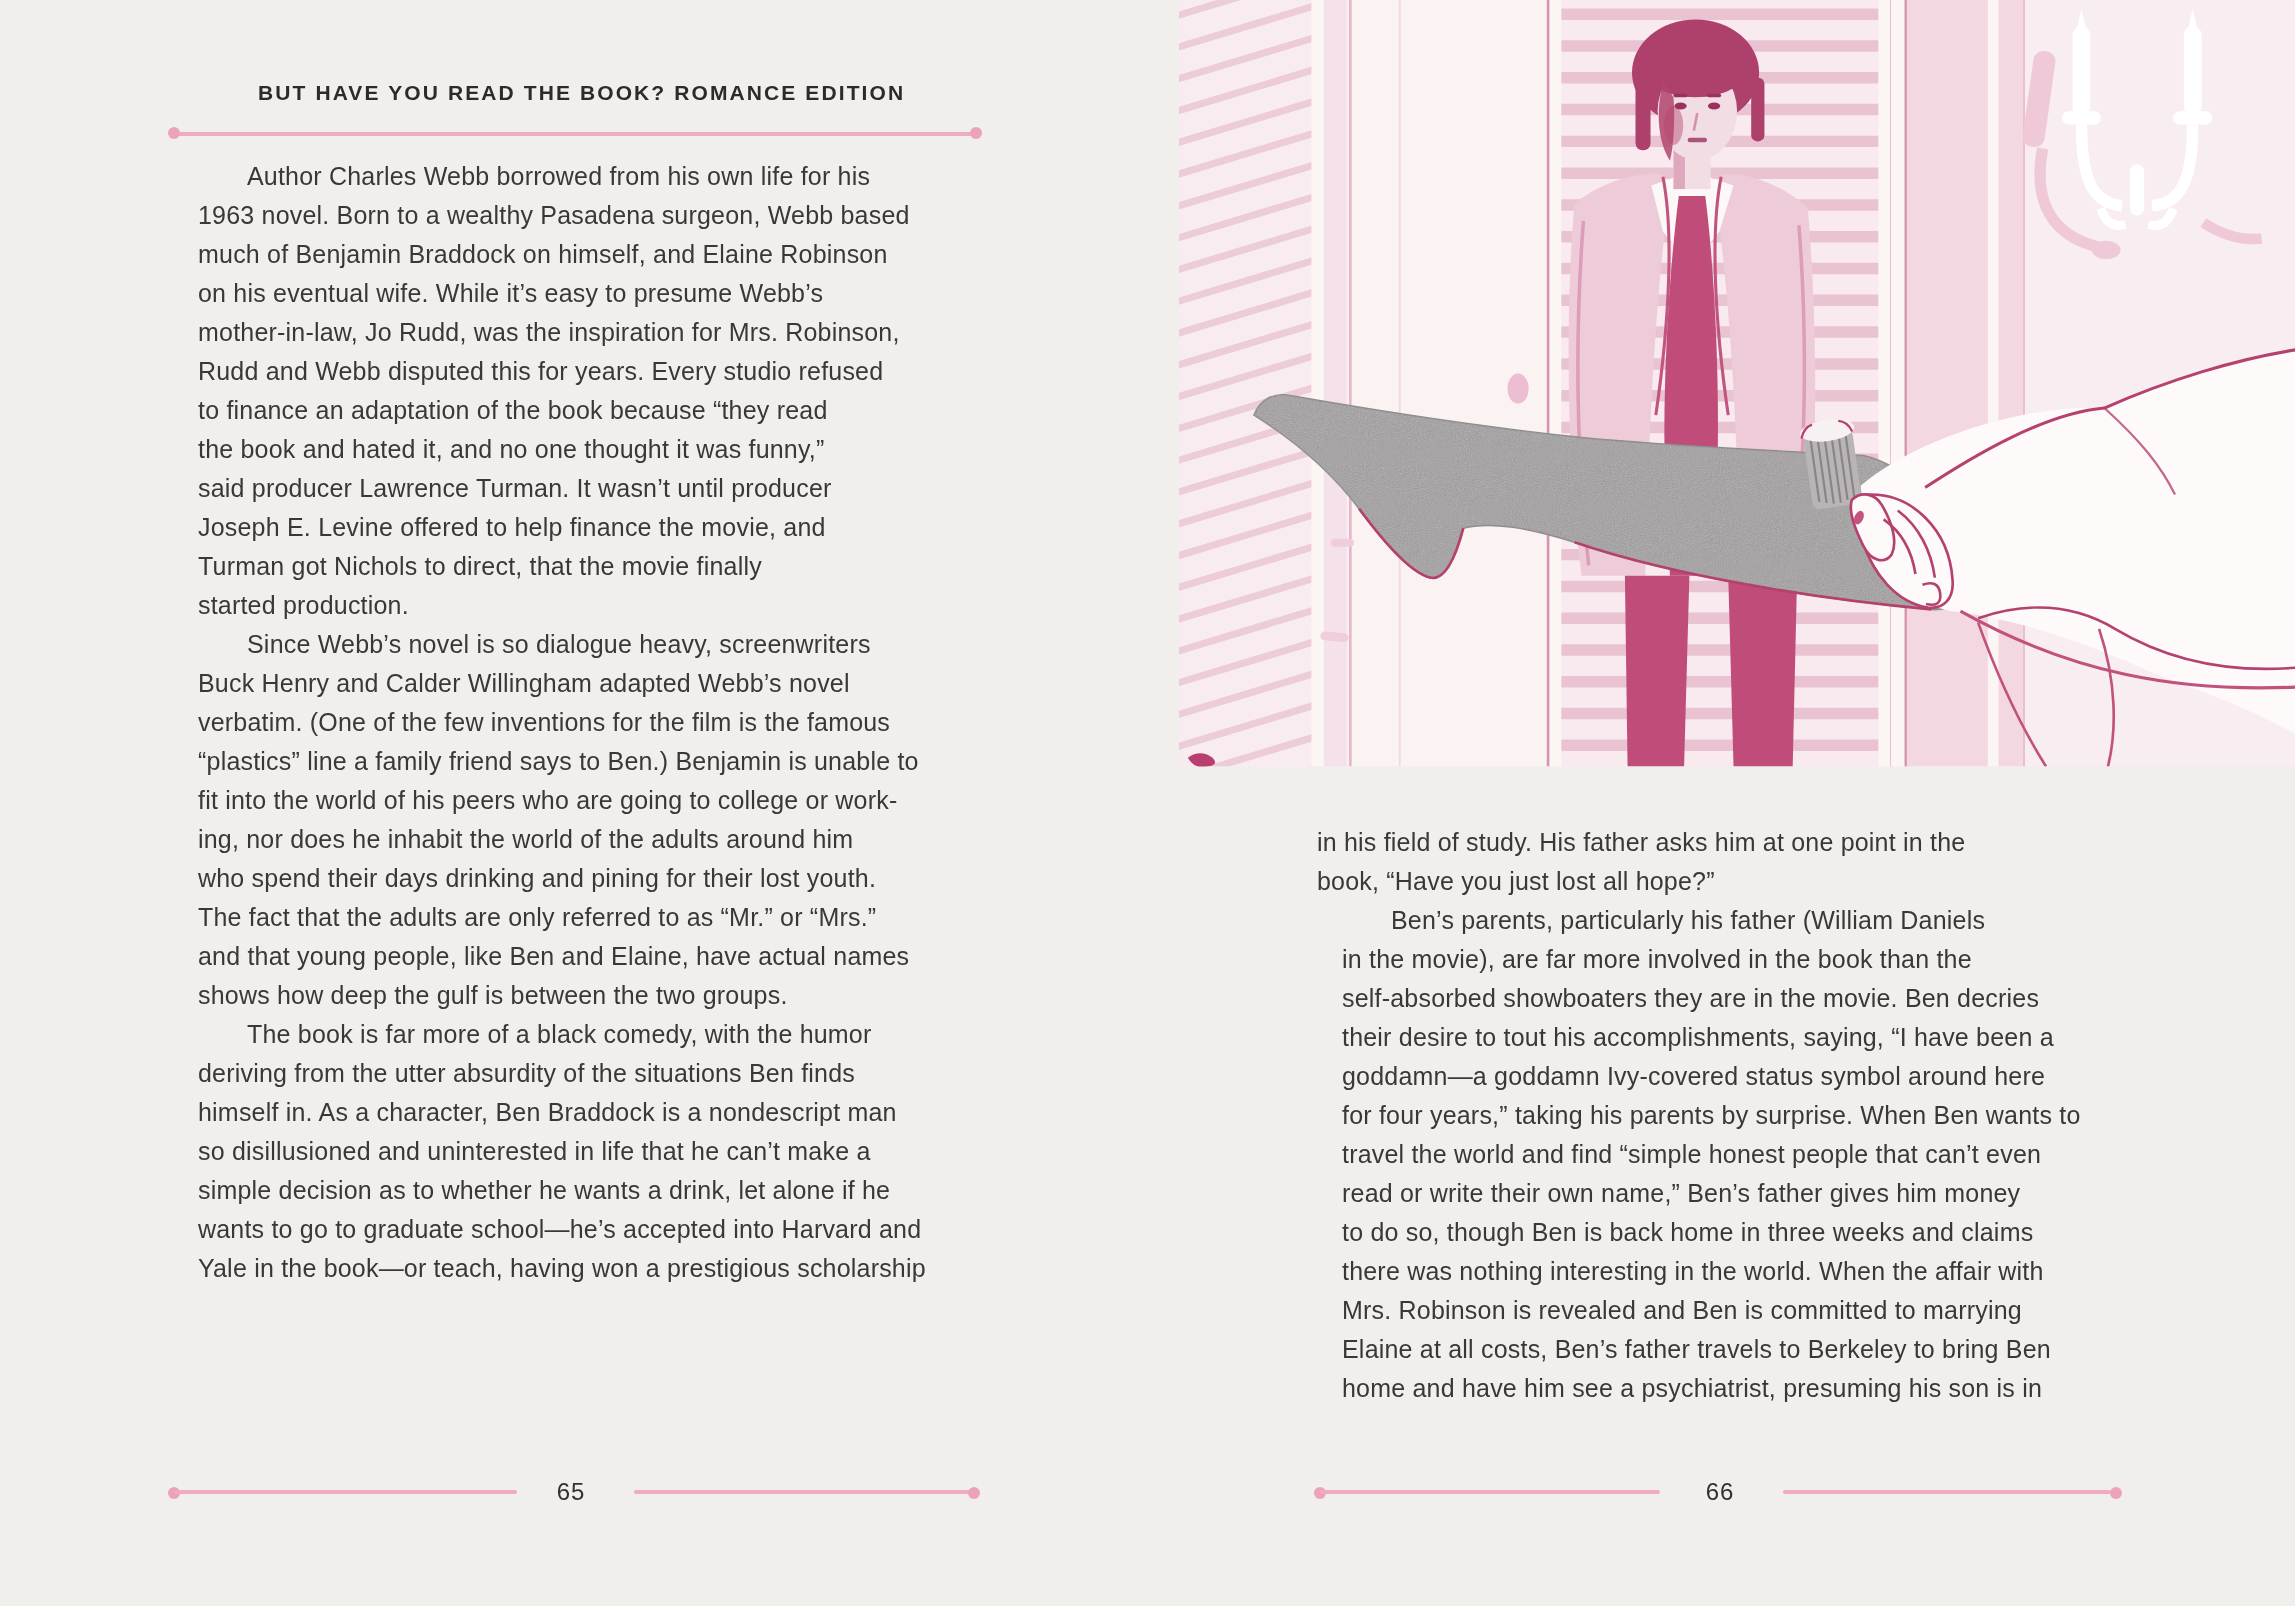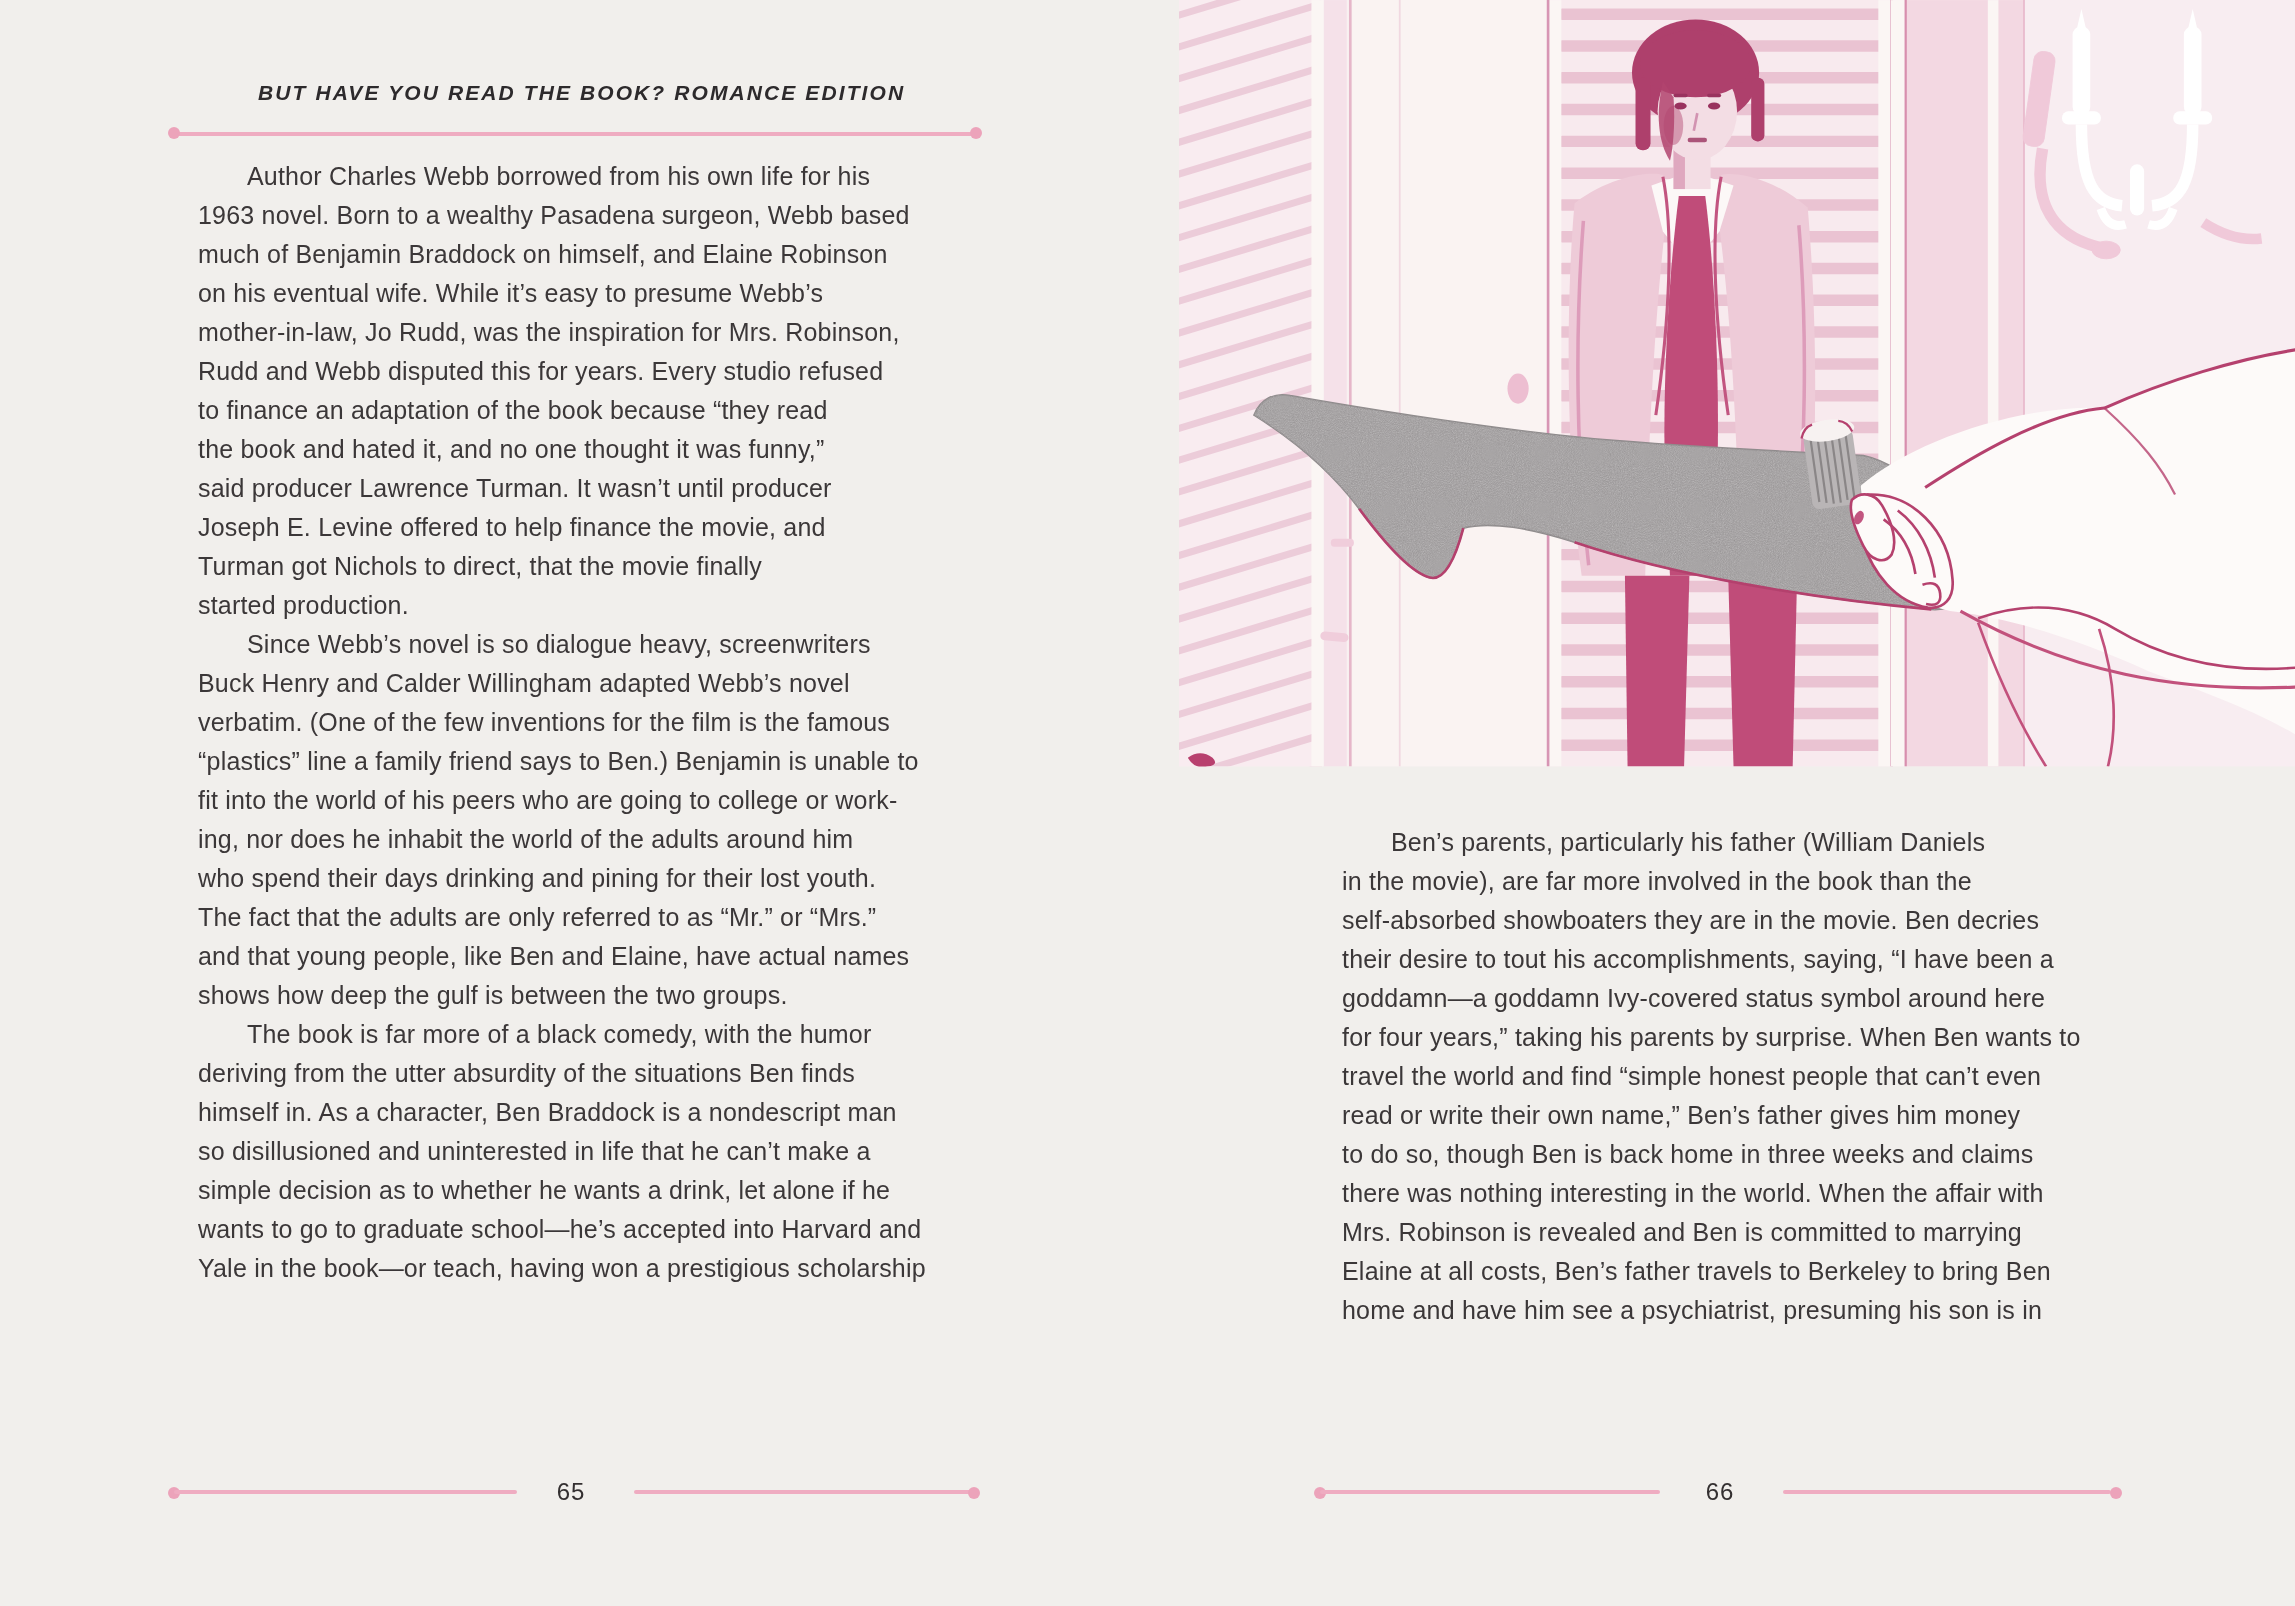--- a/index.html
+++ b/index.html
@@ -9,21 +9,21 @@
     font-family:"Liberation Sans", sans-serif;
     color:#3b3738;
     overflow:hidden;
   }
   .spread{position:relative;width:2295px;height:1607px;}
 
   
   .running-header{
     position:absolute;left:258px;top:81px;
     font-size:21px;font-weight:bold;letter-spacing:2.1px;
-    color:#2d2a2c;white-space:nowrap;font-style:italic;
+    color:#2d2a2c;white-space:nowrap;
   }
   .rule{
     position:absolute;height:4.4px;background:#efacc1;border-radius:2.6px;
   }
   .rule-dot{
     position:absolute;width:12.4px;height:12.4px;border-radius:50%;
     background:#eca3ba;
   }
 
   
@@ -272,20 +272,22 @@
             <path d="M1042,712 C1062,772 1062,828 1052,868" stroke="#c2517c" stroke-width="3" fill="none"></path>
             <path d="M885,692 C1010,762 1130,784 1265,778" stroke="#c2517c" stroke-width="3.5" fill="none"></path>
           </g>
 
           <path d="M10,858 q14,-10 28,0 q8,8 -6,10 q-14,4 -22,-10" fill="#b8406e"></path>
         </g>
       </svg>
     </div>
 
     <div class="text-col" style="left:1317px;top:823px;width:821px;">
+      <p>in his field of study. His father asks him at one point in the
+book, “Have you just lost all hope?”</p>
       <p class="indent">Ben’s parents, particularly his father (William Daniels
 in the movie), are far more involved in the book than the
 self-absorbed showboaters they are in the movie. Ben decries
 their desire to tout his accomplishments, saying, “I have been a
 goddamn—a goddamn Ivy-covered status symbol around here
 for four years,” taking his parents by surprise. When Ben wants to
 travel the world and find “simple honest people that can’t even
 read or write their own name,” Ben’s father gives him money
 to do so, though Ben is back home in three weeks and claims
 there was nothing interesting in the world. When the affair with

